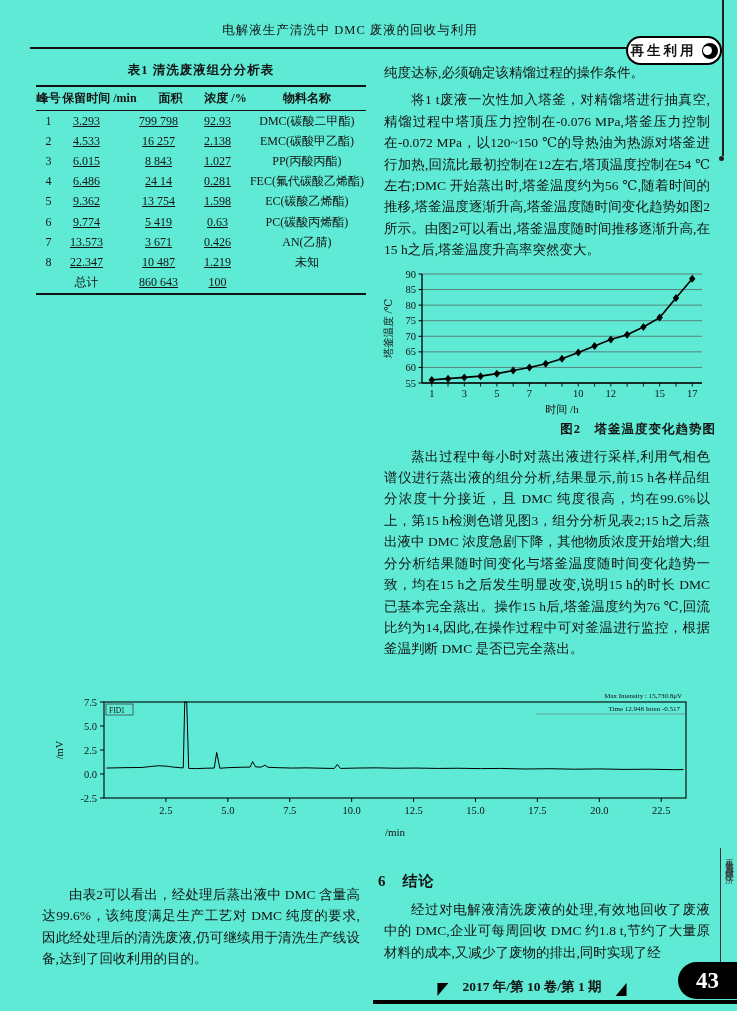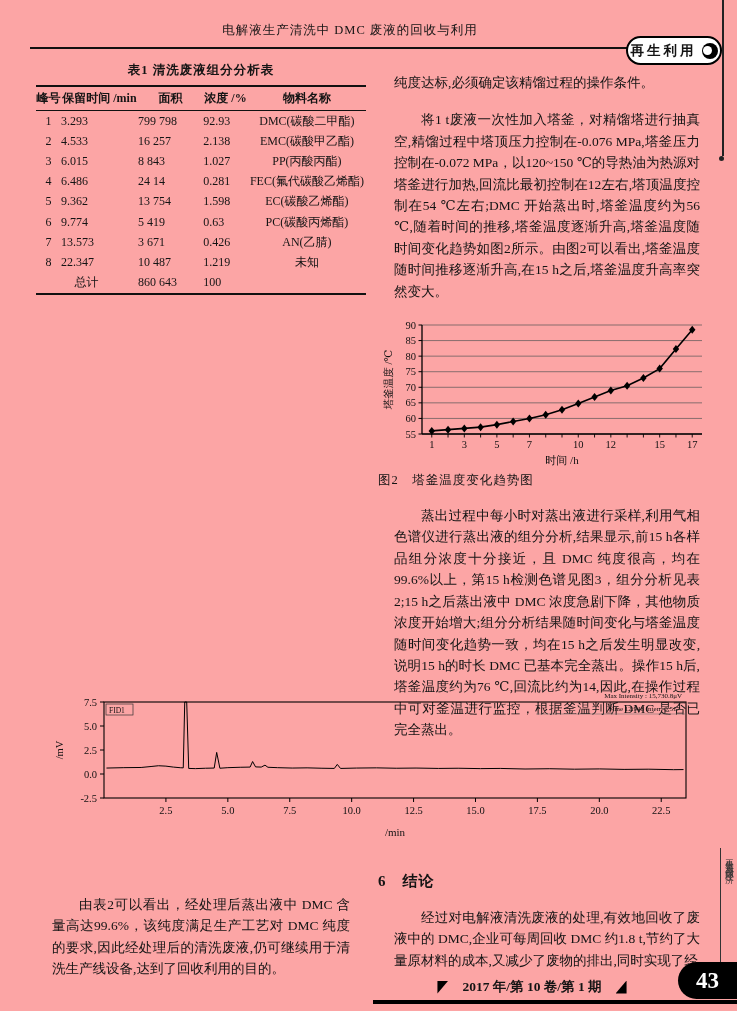--- a/index.html
+++ b/index.html
@@ -1,58 +1,58 @@
 <!DOCTYPE html>
 <html><head>
 <meta charset="utf-8">
 <style>
   html,body{margin:0;padding:0;background:#e8e8e6;}
-  .page{position:relative;width:737px;height:1011px;background:#fca5a5;overflow:hidden;
+  .page{position:relative;width:737px;height:1011px;background:#5eead4;overflow:hidden;
         font-family:"Liberation Serif","DejaVu Serif",serif;color:#141414;}
   
   .running-title{position:absolute;top:22px;left:0;width:700px;text-align:center;
         font-size:12.5px;letter-spacing:1px;}
   .header-rule{position:absolute;top:47px;left:30px;width:600px;height:2px;background:#111;}
   .badge{position:absolute;top:36px;left:626px;width:92px;height:25px;background:#fff;
         border:2.5px solid #000;border-radius:15px;display:flex;align-items:center;
         justify-content:center;gap:5px;font-weight:bold;font-size:13.5px;letter-spacing:3px;z-index:3;}
   .badge-icon{width:16px;height:16px;background:#000;border-radius:50%;position:relative;flex:0 0 auto;}
   .badge-icon::after{content:"";position:absolute;left:1px;top:3px;width:9px;height:9px;
         background:#fff;border-radius:50%;}
   .edge-rule-top{position:absolute;left:722px;top:0;width:1.5px;height:156px;background:#222;}
   .edge-dot{position:absolute;left:719px;top:156px;width:5px;height:5px;border-radius:50%;background:#222;}
   
   .col-left{position:absolute;left:36px;top:60px;width:330px;}
   .col-right{position:absolute;left:378px;top:56px;width:338px;}
-  .para{margin:16px;text-align:justify;font-size:13.5px;line-height:21.4px;}
+  .para{margin:6px;text-align:justify;font-size:13.5px;line-height:21.4px;}
   .col-left .para{line-height:21.6px;}
   .indent{text-indent:2em;}
   h3.sec{margin:12px 0 6px 0;font-size:15px;font-weight:bold;letter-spacing:1px;}
   
   .tbl-caption{text-align:center;font-weight:bold;font-size:12.5px;margin:2px 0 6px 0;letter-spacing:1px;}
   table.analysis{border-collapse:collapse;width:100%;font-size:12px;
         border-top:2.5px solid #111;border-bottom:2.5px solid #111;margin-bottom:6px;}
   table.analysis thead tr{border-bottom:1.2px solid #111;}
   table.analysis th{font-weight:bold;padding:3px 0;white-space:nowrap;}
   table.analysis td{padding:1.6px 0;white-space:nowrap;}
   td.c,th.c{text-align:center;}
-  td.r{text-align:left;}
-  
-  .fig-caption{text-align:left;font-weight:normal;font-size:12.5px;margin:2px 0 8px 0;letter-spacing:1px;}
+  td.r{text-align:center;text-decoration:underline;}
+  
+  .fig-caption{text-align:right;font-weight:bold;font-size:12.5px;margin:2px 0 8px 0;letter-spacing:1px;}
   svg text{font-family:"Liberation Serif","DejaVu Serif",serif;fill:#111;}
   .fig3-wrap{position:absolute;left:40px;top:688px;width:680px;}
   .fig3-cap{position:absolute;left:0;top:845px;width:737px;text-align:center;
         font-weight:bold;font-size:13px;letter-spacing:1px;}
   
   .bottom-left{position:absolute;left:36px;top:878px;width:330px;}
   .bottom-right{position:absolute;left:378px;top:872px;width:338px;}
   .bottom-right h3.sec{margin:0 0 8px 0;}
   
   .footer-issue{position:absolute;left:392px;top:978px;width:280px;display:flex;
-        align-items:center;justify-content:center;gap:14px;font-size:13.5px;font-weight:bold;}
+        align-items:flex-end;justify-content:center;gap:14px;font-size:13.5px;font-weight:bold;}
   .tri-l{width:11px;height:13px;background:#000;clip-path:polygon(0 0,100% 0,0 100%);}
   .tri-r{width:11px;height:13px;background:#000;clip-path:polygon(100% 0,100% 100%,0 100%);}
   .footer-rule{position:absolute;left:373px;top:1000px;width:364px;height:4px;background:#000;}
   .page-badge{position:absolute;right:0;top:962px;width:59px;height:37px;background:#000;
         color:#fff;border-radius:19px 0 0 19px;display:flex;align-items:center;
         justify-content:center;font-size:23px;font-weight:bold;z-index:4;}
   .journal-vert{position:absolute;left:724px;top:852px;height:112px;writing-mode:vertical-rl;
         font-size:8.5px;letter-spacing:2px;color:#333;}
   .edge-rule-bottom{position:absolute;left:720px;top:848px;width:1px;height:116px;background:#333;}
 </style>

